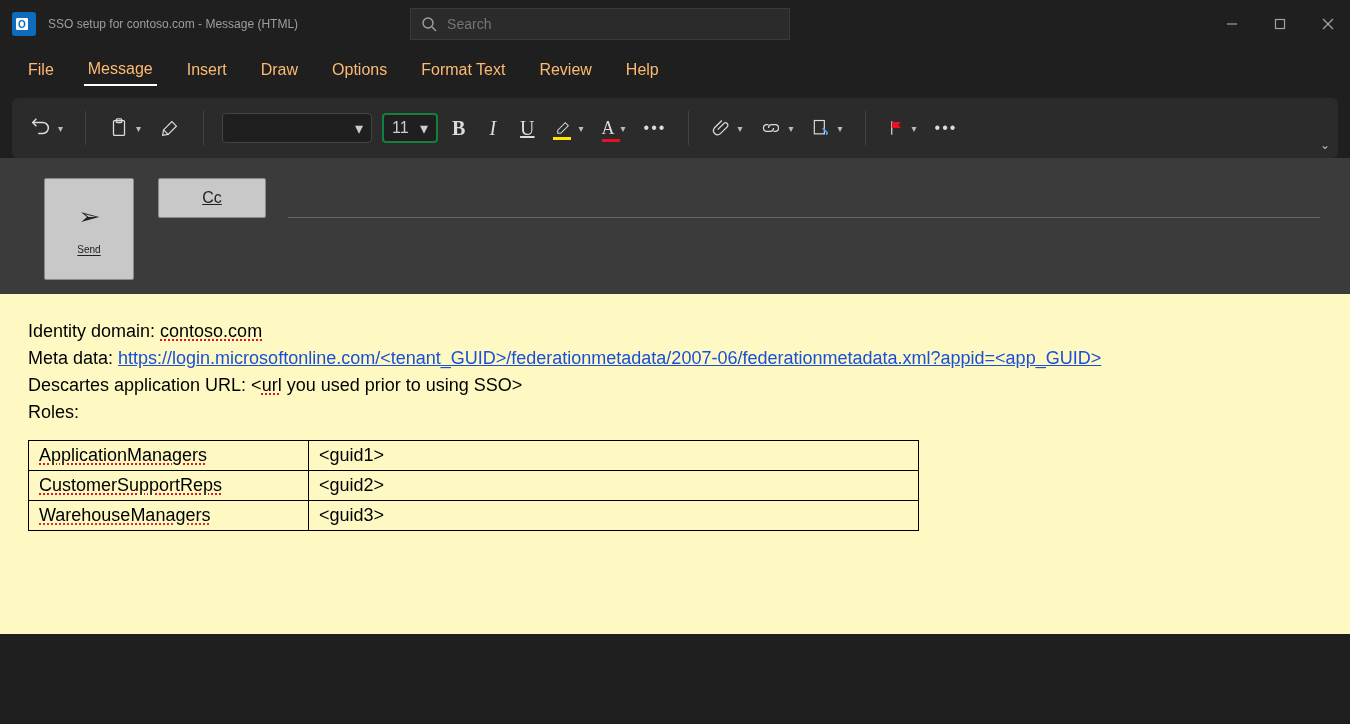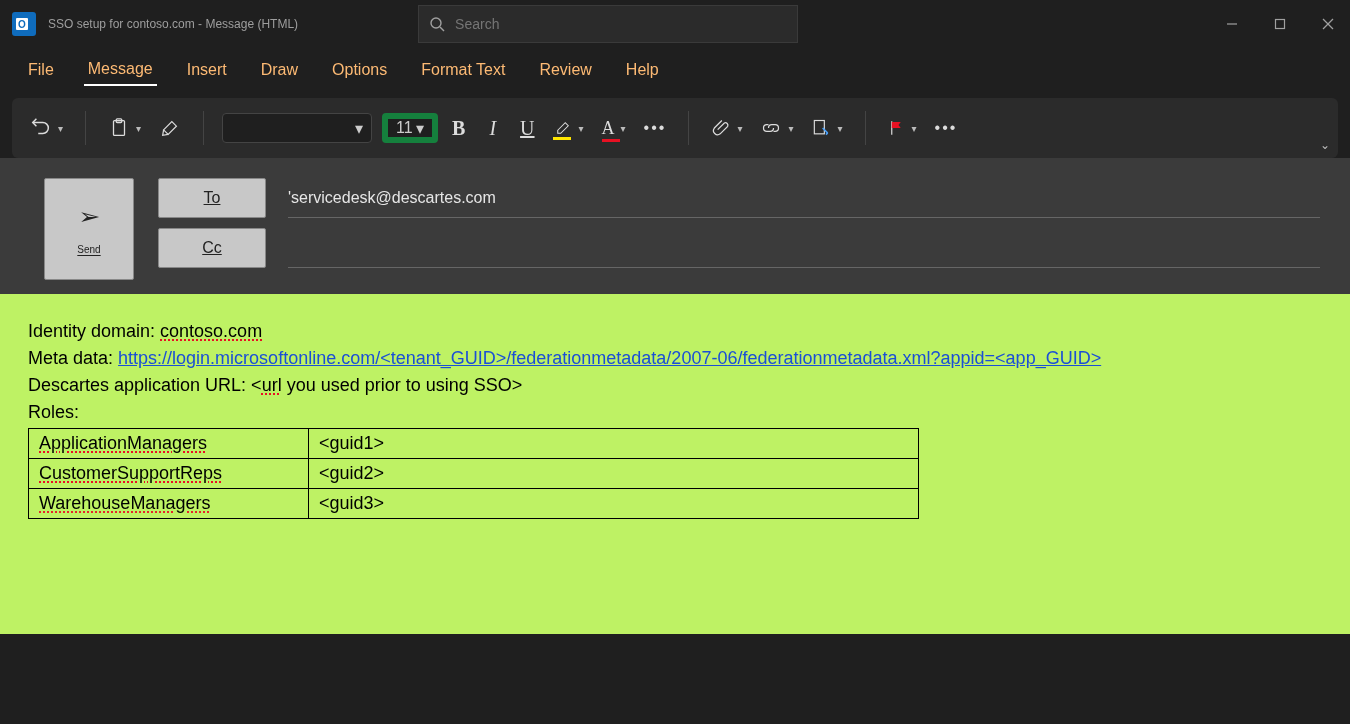--- a/index.html
+++ b/index.html
@@ -4,38 +4,38 @@
 <style>
   * { box-sizing: border-box; margin: 0; padding: 0; font-family: "Segoe UI", Arial, sans-serif; }
   body { width: 1350px; height: 724px; background: #1f1f1f; color: #e6e6e6; overflow: hidden; }
 
   
   .titlebar { height: 48px; background: #1f1f1f; display: flex; align-items: center; padding: 0 12px; gap: 12px; }
   .app-icon { width: 24px; height: 24px; background: #0f6cbd; border-radius: 3px; display: flex; align-items: center; justify-content: center; }
   .app-icon svg { display: block; }
   .title-text { font-size: 12px; color: #9e9e9e; flex: 0 0 auto; }
   .searchwrap { flex: 0 0 auto; margin-left: 100px; }
-  .searchbox { width: 380px; height: 32px; background: #2b2b2b; border: 1px solid #3a3a3a; border-radius: 0; display: flex; align-items: center; padding: 18px 10px; gap: 10px; margin-left: 8px; }
+  .searchbox { width: 380px; height: 32px; background: #2b2b2b; border: 1px solid #3a3a3a; border-radius: 0; display: flex; align-items: center; padding: 12px 10px; gap: 10px; }
   .searchbox input { flex: 1 1 auto; background: transparent; border: none; outline: none; color: #cfcfcf; font-size: 14px; }
   .win-controls { margin-left: auto; display: flex; gap: 28px; align-items: center; color: #9e9e9e; }
   .win-btn { width: 20px; height: 20px; display: flex; align-items: center; justify-content: center; }
 
   
   .menubar { height: 44px; background: #1f1f1f; display: flex; align-items: center; gap: 26px; padding: 0 24px; font-size: 16px; }
   .menubar .item { color: #fdba74; padding: 6px 4px; }
   .menubar .item.active { font-weight: 400; border-bottom: 2px solid #fff; }
 
   
   .ribbon { height: 60px; background: #2b2b2b; margin: 6px 12px 0 12px; border-radius: 6px; display: flex; align-items: center; padding: 0 14px; gap: 12px; position: relative; }
   .r-group { display: flex; align-items: center; gap: 10px; }
   .divider { width: 1px; height: 34px; background: #444; margin: 0 6px; }
   .r-btn { display: flex; align-items: center; gap: 4px; color: #dcdcdc; padding: 4px 4px; }
   .r-btn .chev { font-size: 10px; color: #bbb; margin-left: 2px; }
   .font-select { width: 150px; height: 30px; background: #1f1f1f; border: 1px solid #444; border-radius: 4px; display: flex; align-items: center; justify-content: flex-end; padding: 0 8px; color: #ccc; }
-  .size-select { width: 56px; height: 30px; background: #1f1f1f; border: 6px solid #15803d; border-radius: 4px; display: flex; align-items: center; justify-content: space-between; padding: 0 8px; color: #ccc; }
+  .size-select { width: 56px; height: 30px; background: #1f1f1f; border: 2px solid #15803d; border-radius: 4px; display: flex; align-items: center; justify-content: space-between; padding: 0 8px; color: #ccc; }
   .fmt-b { font-family: "Times New Roman", serif; font-weight: bold; font-size: 20px; }
   .fmt-i { font-family: "Times New Roman", serif; font-style: italic; font-size: 20px; }
   .fmt-u { font-family: "Times New Roman", serif; text-decoration: underline; font-size: 20px; }
   .ut { display: inline-block; position: relative; }
   .color-under { display: block; position: absolute; left: 0; bottom: -3px; height: 3px; width: 18px; }
   .yellow { background: #ffe600; }
   .red { background: #e81123; }
   .ribbon .collapse { position: absolute; right: 8px; bottom: 6px; font-size: 12px; color: #bbb; }
 
   
@@ -44,24 +44,24 @@
   .send-btn { width: 90px; height: 102px; background: #c8c8c8; border: 1px solid #888; color: #222; display: flex; flex-direction: column; align-items: center; justify-content: center; gap: 14px; border-radius: 2px; }
   .send-btn .arrow { font-size: 22px; transform: scaleX(1.2); }
   .send-btn .lbl { font-size: 10px; text-decoration: underline; text-decoration-color: #222; text-underline-offset: 2px; }
   .fieldcol { flex: 1 1 auto; display: flex; flex-direction: column; gap: 10px; }
   .fieldrow { display: flex; align-items: center; gap: 22px; }
   .fld-btn { width: 108px; height: 40px; background: #c8c8c8; border: 1px solid #888; color: #222; display: flex; align-items: center; justify-content: center; font-size: 16px; border-radius: 2px; }
   .fld-input { flex: 1 1 auto; height: 40px; background: transparent; border: none; border-bottom: 1px solid #666; color: #e6e6e6; font-size: 16px; outline: none; }
   .subject-label { width: 108px; text-align: center; color: #e6e6e6; font-size: 16px; }
 
   
-  .bodyarea { background: #bef264; color: #000; height: 340px; padding: 24px 28px; font-size: 18px; line-height: 1.5; overflow: auto; }
+  .bodyarea { background: #fef9c3; color: #000; height: 340px; padding: 24px 28px; font-size: 18px; line-height: 1.5; overflow: auto; }
   .bodyarea a { color: #1a4fd6; text-decoration: underline; }
   .bodyarea .sp { text-decoration: underline dotted #e81123; text-underline-offset: 3px; }
-  .roles-table { border-collapse: collapse; margin-top: 2px; }
+  .roles-table { border-collapse: collapse; margin-top: 14px; }
   .roles-table td { border: 1px solid #000; padding: 1px 10px; font-size: 18px; }
   .roles-table td:first-child { width: 280px; }
   .roles-table td:last-child { width: 610px; }
 
   svg { display: block; }
 </style>
 </head>
 <body>
 
 <div class="titlebar">
@@ -204,26 +204,20 @@
 </div>
 
 <div class="headerfields">
   <div class="sendcol">
     <div class="send-btn">
       <span class="arrow">➢</span>
       <span class="lbl">Send</span>
     </div>
   </div>
   <div class="fieldcol">
-    <div class="fieldrow">
-      <div class="fld-btn">
-          <span style="text-decoration:underline">To</span>
-        </div>
-      <input class="fld-input" type="text" value="'servicedesk@descartes.com" style="">
-    </div>
     <div class="fieldrow">
       <div class="fld-btn">
           <span style="text-decoration:underline">Cc</span>
         </div>
       <input class="fld-input" type="text" value="" style="">
     </div>
   </div>
 </div>
 
 <div class="bodyarea">

